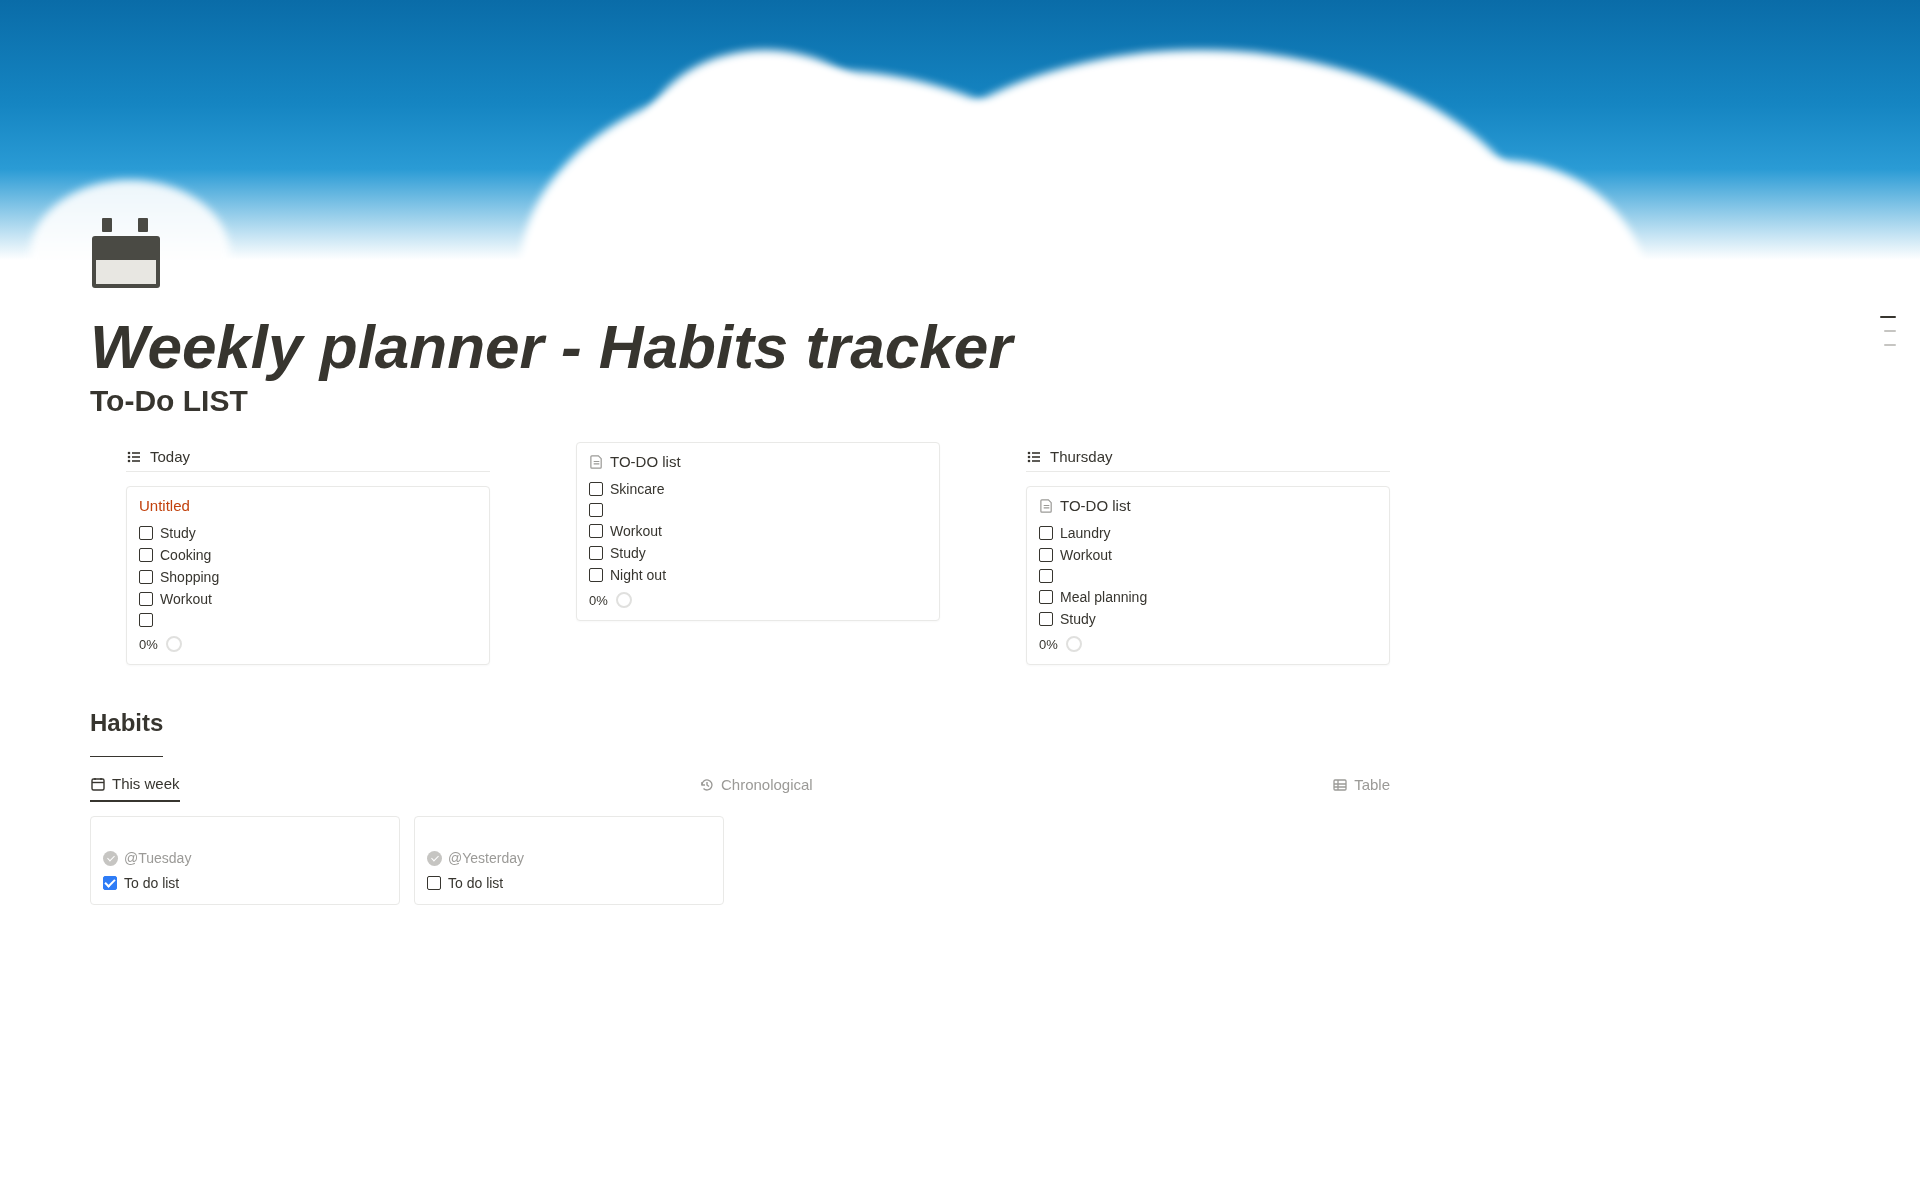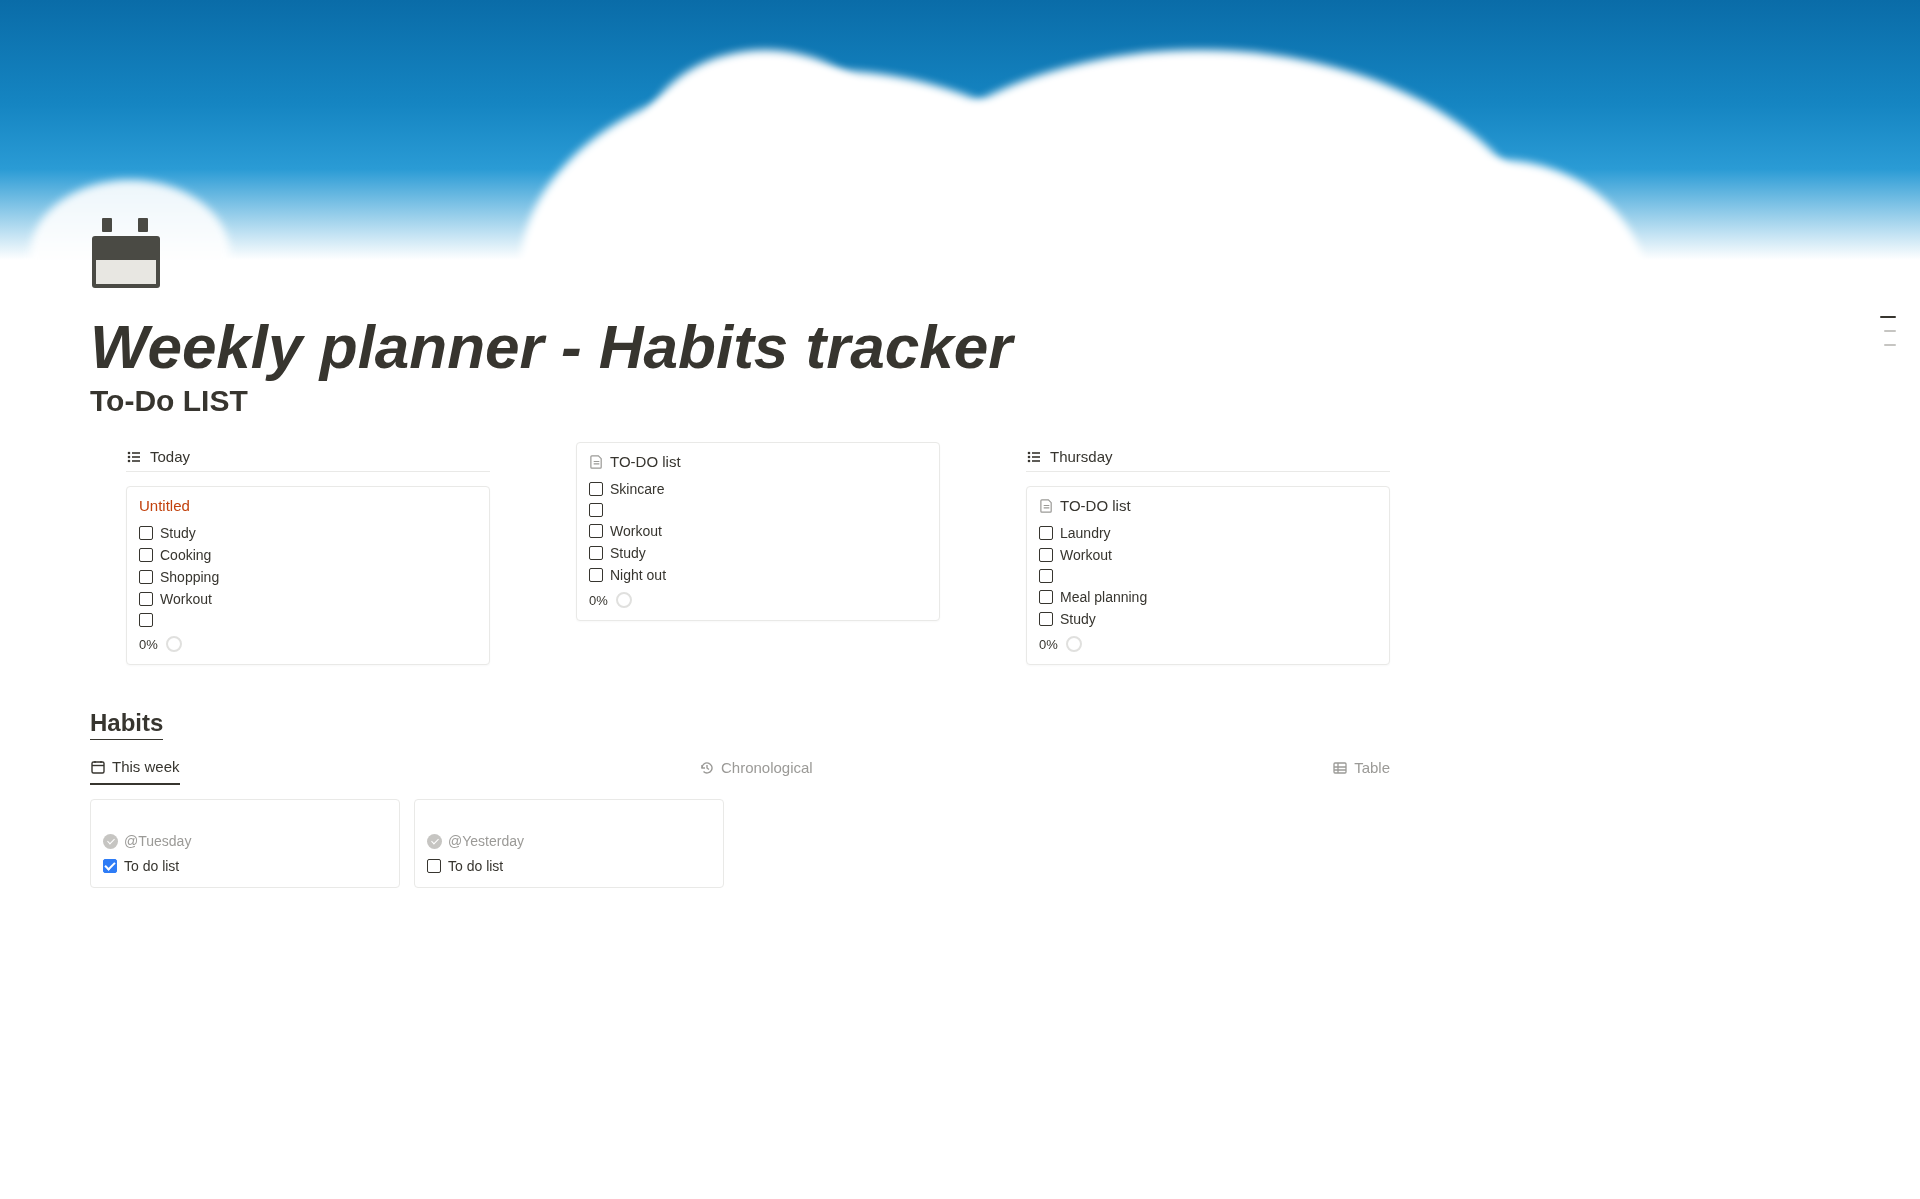--- a/index.html
+++ b/index.html
@@ -110,21 +110,21 @@
     display:flex; align-items:center; gap:8px;
     margin-top:6px; font-size:13px; color:#37352f;
   }
   .ring {
     width:16px; height:16px; border:2px solid #e0e0de; border-radius:50%;
   }
   .habits-title {
     font-size: 24px; font-weight:600;
     border-bottom: 1px solid #37352f;
     display:inline-block;
-    padding-bottom:2px;
+    padding-bottom:19px;
     margin-bottom:18px;
   }
   .tabs {
     display:flex; gap:20px; align-items:center;
     font-size:15px;
     margin-bottom: 14px;
     justify-content: space-between;
   }
   .tab { display:flex; align-items:center; gap:6px; color:#9b9a97; padding-bottom:8px; cursor:pointer;}
   .tab.active { color:#37352f; border-bottom:2px solid #37352f; font-weight:500;}

